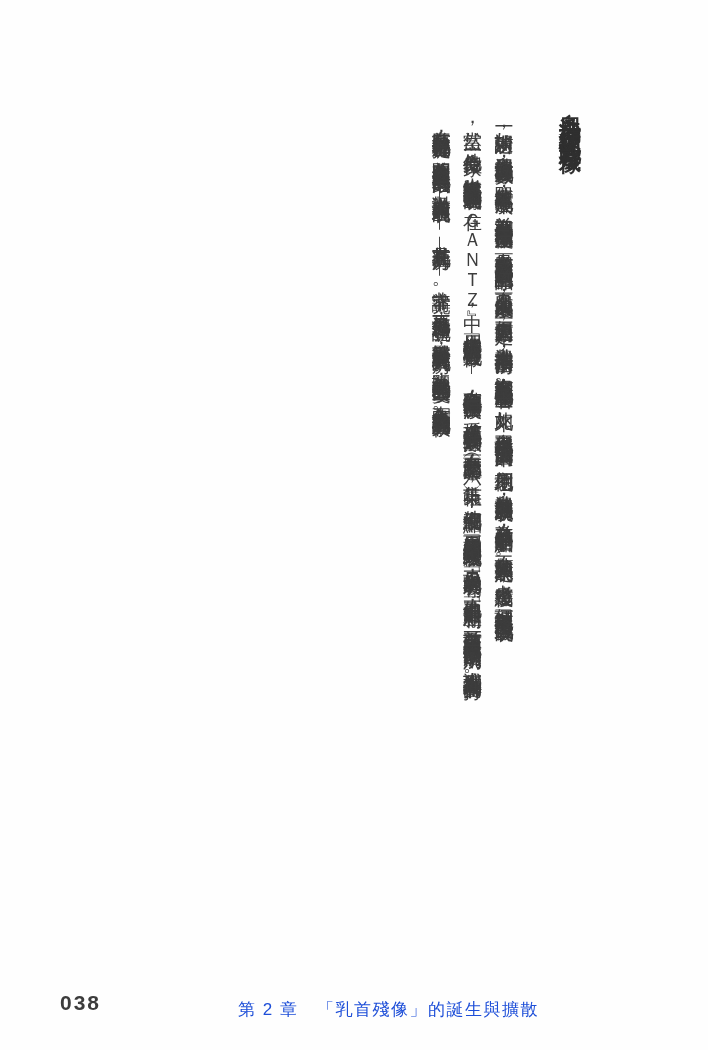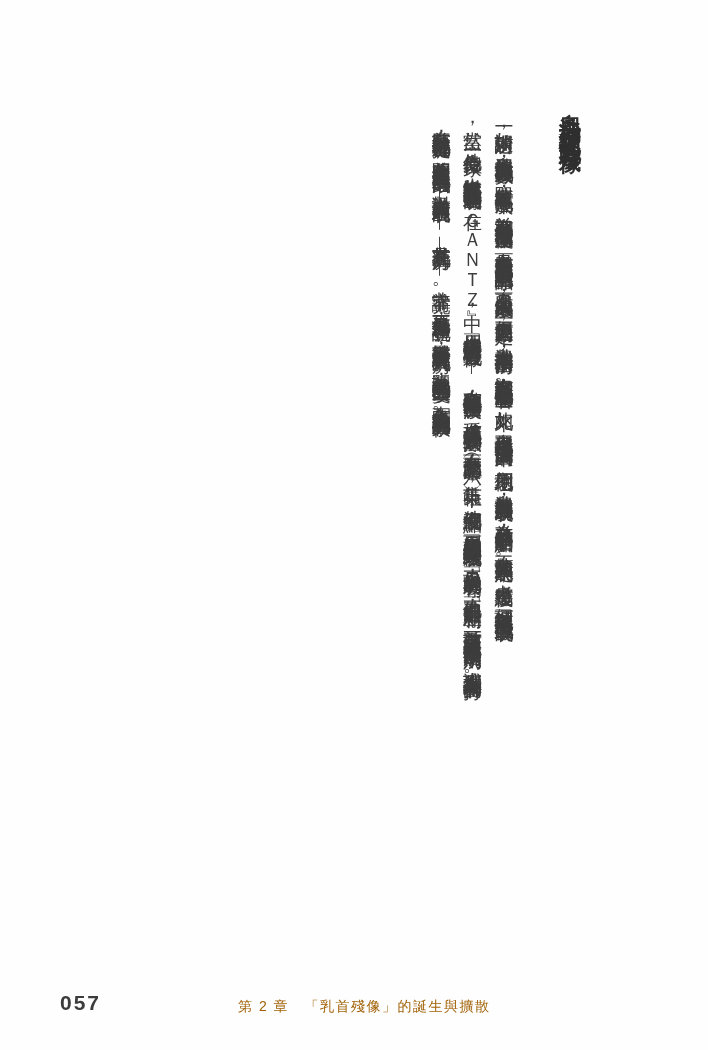--- a/index.html
+++ b/index.html
@@ -55,35 +55,35 @@
     font-size: 21px;
     font-weight: bold;
     letter-spacing: 2px;
     color: #3c3c3c;
   }
   .footer-chapter {
     position: absolute;
     left: 238px;
     top: 998px;
     font-family: "Liberation Sans", "DejaVu Sans", sans-serif;
-    font-size: 14px;
+    font-size: 17px;
     letter-spacing: 1.5px;
-    color: #a16207;
+    color: #1d4ed8;
   }
 </style>
 </head>
 <body>
 
 <div class="page">
 
   <h1 class="section-title">奧浩哉持續進化的乳首殘像</h1>
 
   <div class="body-text">
     <p>一如訪談中所述，奧浩哉使用過的乳首殘像次數，即使算進所有作品也不滿十次，並沒有把自己創造的技法當成商標大量使用。一方面是由於奧浩哉連載的都是刊登在一般向雜誌上的作品，而不是成人向的成人漫畫，但更重要的原因是，奧浩哉本人在被助手指出前，完全沒有意識到自己是乳首殘像的發明者。如此一來，自然也不會把那種表現技法當成「自己的東西」，刻意地使用。奧浩哉的興趣是發掘新的表現，並在自己的作品中創造新的點子，不太執著於某種固定的表現。考慮這幾點後，便可理解他為何不常使用「乳首殘像」的表現了。</p>
     <p>當然，他身為一位作家，也從來沒有忘記要不斷進化自己創造的表現。在『ＧＡＮＴＺ』中，他用極高的技術描繪了「非對稱乳首殘像」——左右乳房的搖擺恰好錯開半個波長，一種在成人漫畫界也極少看到的技法；而在『忘憂草的溫柔』（二〇〇六，集英社）中，他沒有使用網點，而是用重疊的細線創造了「斜線式殘像表現」。不只是表現的「發明專利」，他更自己提出了「新型專利」，並替自己訂下用過一次的表現便不再使用第二次的使用規則，讓人感覺到其身為創作者的矜持。</p>
     <p>在前章巨乳的部分也稍有提及，曾公開表明自己是個巨乳愛好者的奧浩哉，對於過去未曾有人用過的表現——尤其是在乳房方面——非常講究。他不滿於只是作為一種記號，被嚴重變形而脫離真實的乳房，認為既然如此只能靠自己來改變，一直在創作之路上追求乳房的豐潤和柔軟。</p>
   </div>
 
-  <span class="footer-pagenum">057</span>
+  <span class="footer-pagenum">038</span>
 
   <span class="footer-chapter">第 2 章　「乳首殘像」的誕生與擴散</span>
 
 </div>
 
 </body></html>

